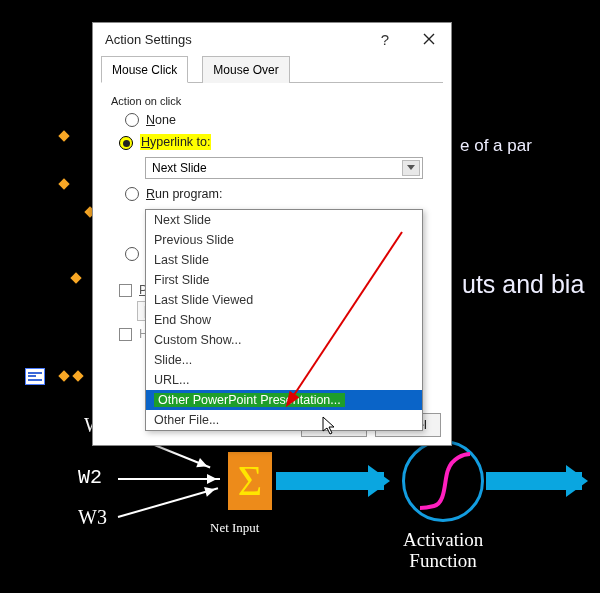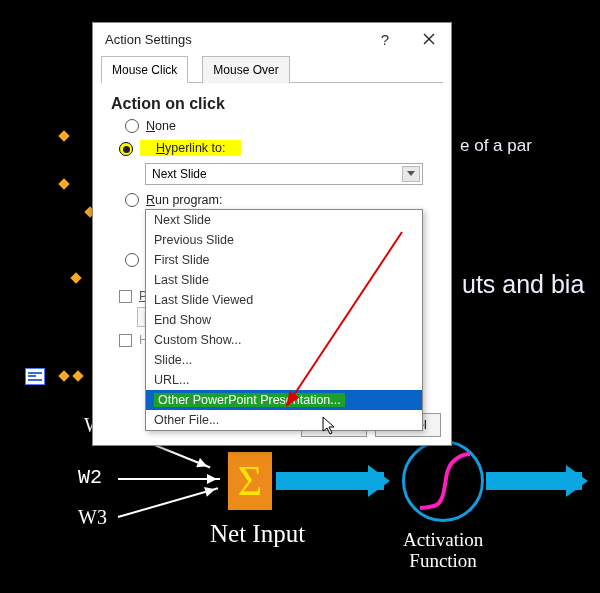--- a/index.html
+++ b/index.html
@@ -70,21 +70,21 @@
     width: 44px; height: 58px;
     background: #ed8b1a;
     display: flex; align-items: center; justify-content: center;
     color: #ffe600;
     font-size: 42px;
     font-family: "Times New Roman", serif;
   }
   .net-label {
     position: absolute;
     left: 210px; top: 520px;
-    color: #fff; font-size: 25px;
+    color: #fff; font-size: 13px;
     font-family: "Times New Roman", serif;
   }
   .act-circle {
     position: absolute;
     left: 402px; top: 440px;
     width: 82px; height: 82px;
     border: 3px solid #139de0;
     border-radius: 50%;
     background: #000;
   }
@@ -158,23 +158,22 @@
     top: 1px;
     cursor: pointer;
   }
   .tab.active {
     background: #fff;
     border-bottom: 1px solid #fff;
   }
 
   .group-label {
     margin: 12px 12px 4px 18px;
-    font-size: 16px;
+    font-size: 11px;
     color: #222;
-    font-weight: bold;
   }
 
   .radio-row {
     display: flex;
     align-items: flex-end;
     margin: 6px 0 6px 32px;
     font-size: 12.5px;
     color: #222;
   }
   .radio {
@@ -186,21 +185,21 @@
     background: #fff;
   }
   .radio.checked::after {
     content: "";
     width: 7px; height: 7px;
     background: #222;
     border-radius: 50%;
   }
   .hl-label.highlight {
     background: #ffff00;
-    padding: 1px 16px;
+    padding: 1px 1px;
   }
   .mnemonic { text-decoration: underline; }
 
   .combo {
     margin: 2px 0 2px 52px;
     width: 278px;
     height: 22px;
     border: 1px solid #aaa;
     background: #fff;
     display: flex;
@@ -405,22 +404,22 @@
   </div>
 
   <div class="combo">
     <span>Next Slide</span>
     <span class="chev"></span>
   </div>
 
   <div class="dropdown-list">
     <div class="opt">Next Slide</div>
     <div class="opt">Previous Slide</div>
+    <div class="opt">Last Slide</div>
     <div class="opt">First Slide</div>
-    <div class="opt">Last Slide</div>
     <div class="opt">Last Slide Viewed</div>
     <div class="opt">End Show</div>
     <div class="opt">Custom Show...</div>
     <div class="opt">Slide...</div>
     <div class="opt">URL...</div>
     <div class="opt hover-blue">
       <span class="green-inner">Other PowerPoint Presentation...</span>
     </div>
     <div class="opt">Other File...</div>
   </div>

